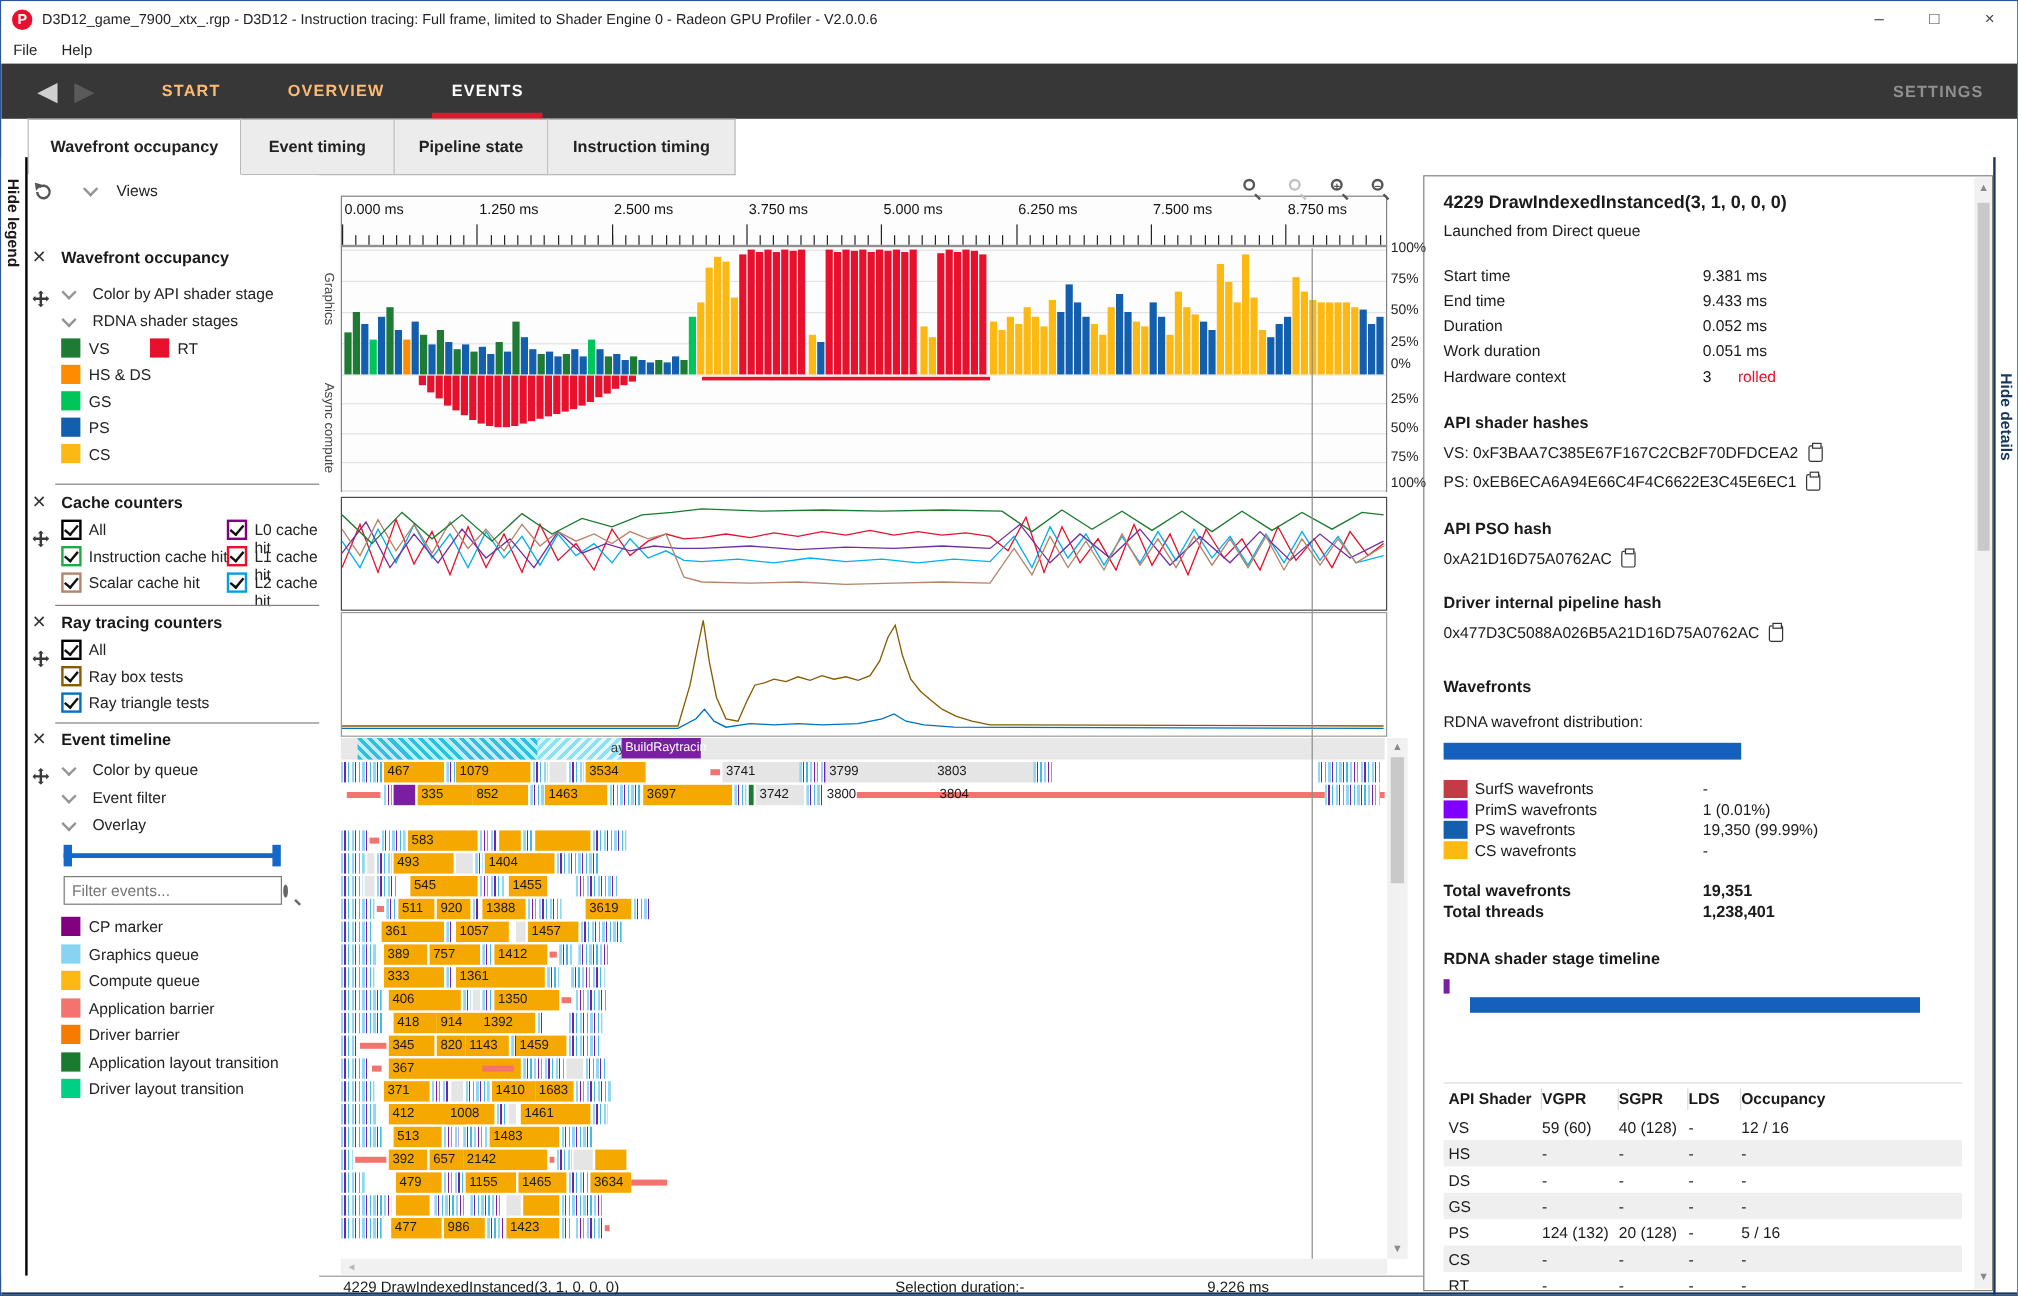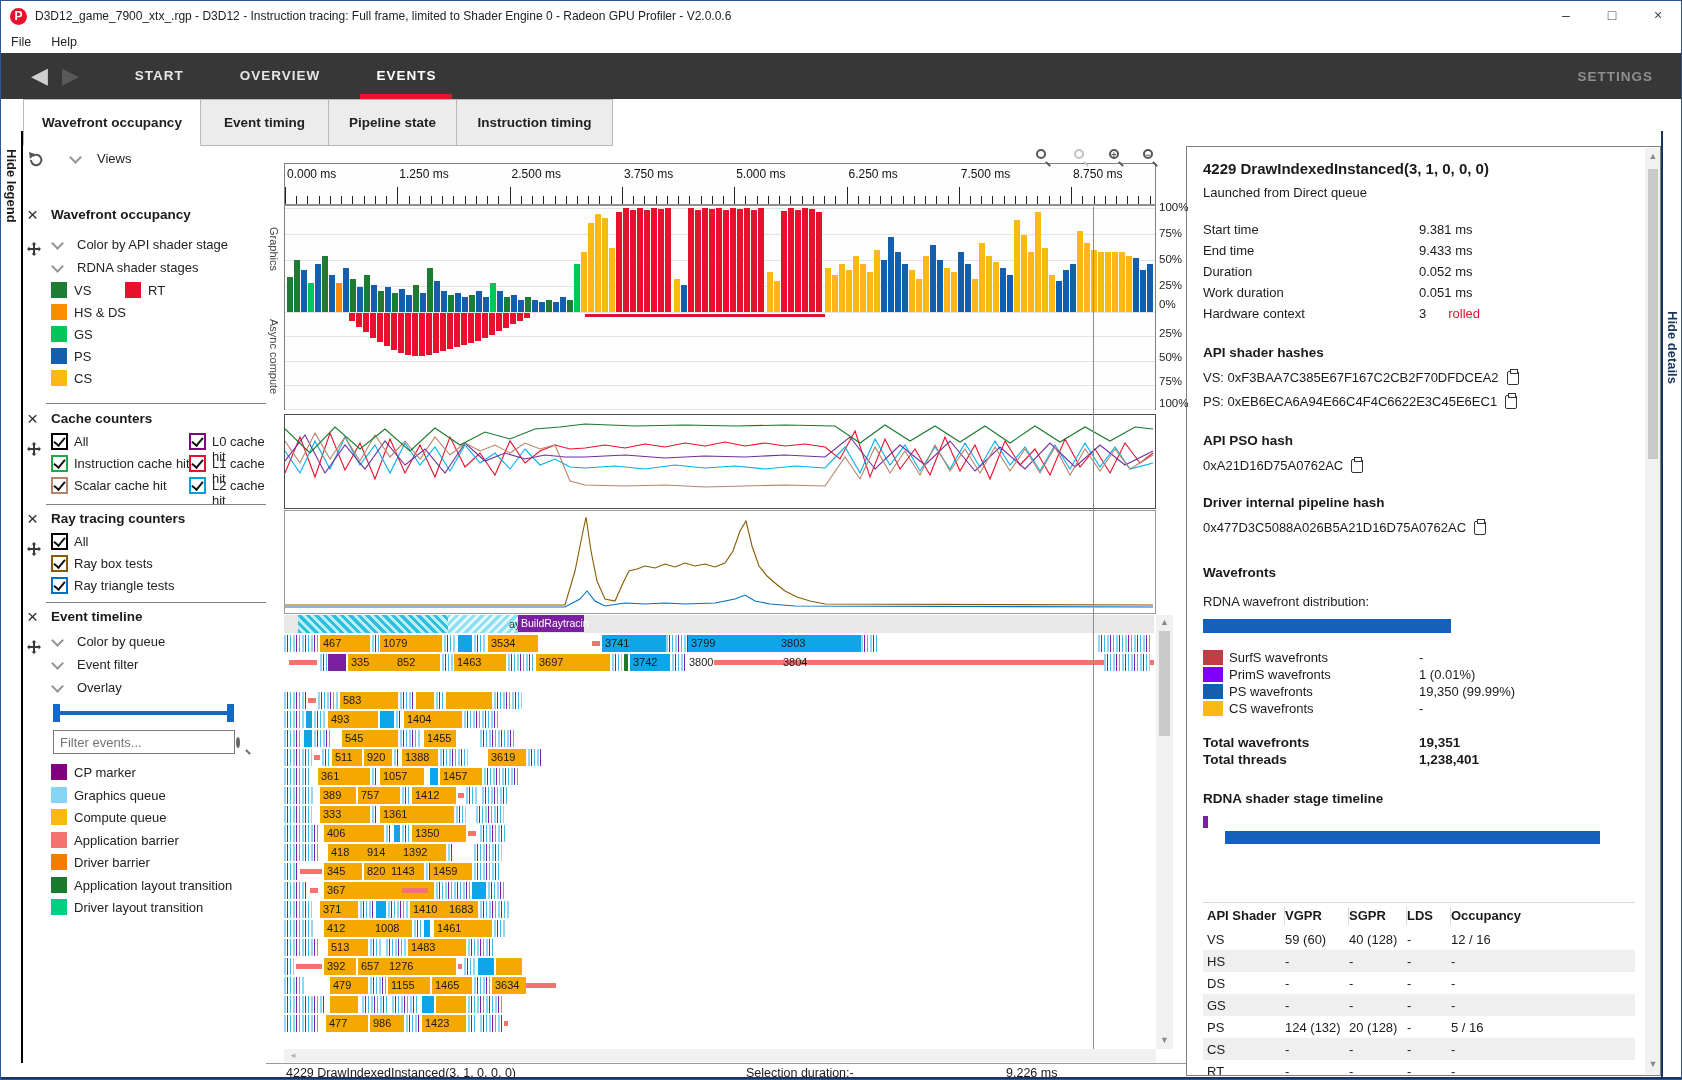--- a/index.html
+++ b/index.html
@@ -13,21 +13,21 @@
 #titletext{font-size:12px;color:#222}
 #wctl{margin-left:auto;display:flex}
 .wbtn{width:46px;height:30px;text-align:center;line-height:28px;font-size:14px;color:#444}
 #menubar{position:absolute;left:0;top:30px;width:100%;height:22px;background:#fff;display:flex;align-items:center}
 .menuitem{padding:0 10px;font-size:12.5px;color:#222}
 
 #navbar{position:absolute;left:0;top:52px;width:100%;height:46px;background:#373737;display:flex;align-items:center}
 .navarrow{font-size:22px;margin-left:14px;line-height:46px}
 #backarrow{color:#cfcfcf;margin-left:30px}
 #fwdarrow{color:#5a5a5a}
-.nav-item{position:relative;color:#e5e5e5;font-weight:bold;font-size:13.5px;letter-spacing:1px;margin-left:56px;line-height:46px;height:46px}
+.nav-item{position:relative;color:#fdba74;font-weight:bold;font-size:13.5px;letter-spacing:1px;margin-left:56px;line-height:46px;height:46px}
 .nav-item.active{color:#ffffff}
 .nav-item.active::after{content:"";position:absolute;left:-16px;right:-16px;bottom:0;height:5px;background:#e0182d}
 #settingsbtn{margin-left:auto;margin-right:28px;color:#8f8f8f;font-weight:bold;font-size:13.5px;letter-spacing:1px}
 
 #tabbar{position:absolute;left:22px;top:98px;height:47px;display:flex}
 .tab{height:47px;border:1px solid #b9b9b9;border-left:none;background:#ececec;display:flex;align-items:center;justify-content:center;font-size:13.5px;color:#222;font-weight:bold}
 .tab:first-child{border-left:1px solid #b9b9b9}
 .tab.active{background:#fff;border-bottom:1px solid #fff}
 
 #hidelegend{position:absolute;left:0;top:130px;width:22px;height:932px;border-right:2px solid #000;background:#fff}
@@ -68,21 +68,21 @@
 .zmag{position:absolute;left:1px;top:1px;width:10px;height:10px;border:2px solid #555;border-radius:50%;font-size:9px;line-height:9px;text-align:center;color:#555;font-weight:bold}
 .zmag::after{content:"";position:absolute;left:9px;top:10px;width:2px;height:6px;background:#555;transform:rotate(-45deg)}
 .zbtn.dis .zmag{border-color:#c2c2c2;color:#c2c2c2}
 .zbtn.dis .zmag::after{background:#c2c2c2}
 
 #events{position:absolute;left:283px;top:614px;width:870px;height:434px;background:#fff;overflow:hidden}
 #eband{position:absolute;left:0;top:0;width:870px;height:18px;background:#e8e8e8}
 .erow{position:absolute;left:0;width:870px;height:17px}
 .seg{position:absolute;top:0;height:17px;font-size:11px;line-height:17px;white-space:nowrap;padding-left:3px;color:#1a1a1a;overflow:visible}
 .seg.am{background:#f5a800}
-.seg.cy{background:#0ea5e9}
+.seg.cy{background:#e5e5e5}
 .seg.pu{background:#7a1fa2;color:#fff;font-size:10.5px}
 .seg.gn{background:#1a7a2e}
 .seg.st{background:repeating-linear-gradient(90deg,#8fd8f8 0 2px,#ffffff 2px 3px,#7a1fa2 3px 4px,#ffffff 4px 6px,#46b8e8 6px 7px,#ffffff 7px 9px);padding:0}
 .seg.rd{background:#f4736e;height:5px;top:6px;padding:0}
 .seg.tx{background:transparent}
 .seg.hat{background:repeating-linear-gradient(45deg,#2fc0dd 0 3px,#bdeef8 3px 6px);height:18px}
 .seg.hat2{background:repeating-linear-gradient(-45deg,#8fe0f2 0 3px,#e4f8fc 3px 6px);height:18px}
 .seg.bandtx{background:transparent;height:18px;line-height:18px;color:#333}
 
 .sb-track{position:absolute;background:#f1f1f1}
@@ -614,21 +614,21 @@
           <div class="seg st" style="left: 86px; width: 12px;"></div>
           <div class="seg st" style="left: 102px; width: 20px;"></div>
           <div class="seg am" style="left: 124px; width: 58px;">1483</div>
           <div class="seg st" style="left: 184px; width: 26px;"></div>
         </div>
         <div class="erow" style="top: 343px;">
           <div class="seg st" style="left: 0px; width: 10px;"></div>
           <div class="seg rd" style="left: 12px; width: 26px;"></div>
           <div class="seg am" style="left: 40px; width: 32px;">392</div>
           <div class="seg am" style="left: 74px; width: 28px;">657</div>
-          <div class="seg am" style="left: 102px; width: 70px;">1276</div>
+          <div class="seg am" style="left: 102px; width: 70px;">2142</div>
           <div class="seg rd" style="left: 174px; width: 4px;"></div>
           <div class="seg st" style="left: 180px; width: 12px;"></div>
           <div class="seg cy" style="left: 194px; width: 16px;"></div>
           <div class="seg am" style="left: 212px; width: 26px;"></div>
         </div>
         <div class="erow" style="top: 362px;">
           <div class="seg st" style="left: 0px; width: 20px;"></div>
           <div class="seg am" style="left: 46px; width: 38px;">479</div>
           <div class="seg st" style="left: 86px; width: 16px;"></div>
           <div class="seg am" style="left: 104px; width: 42px;">1155</div>

